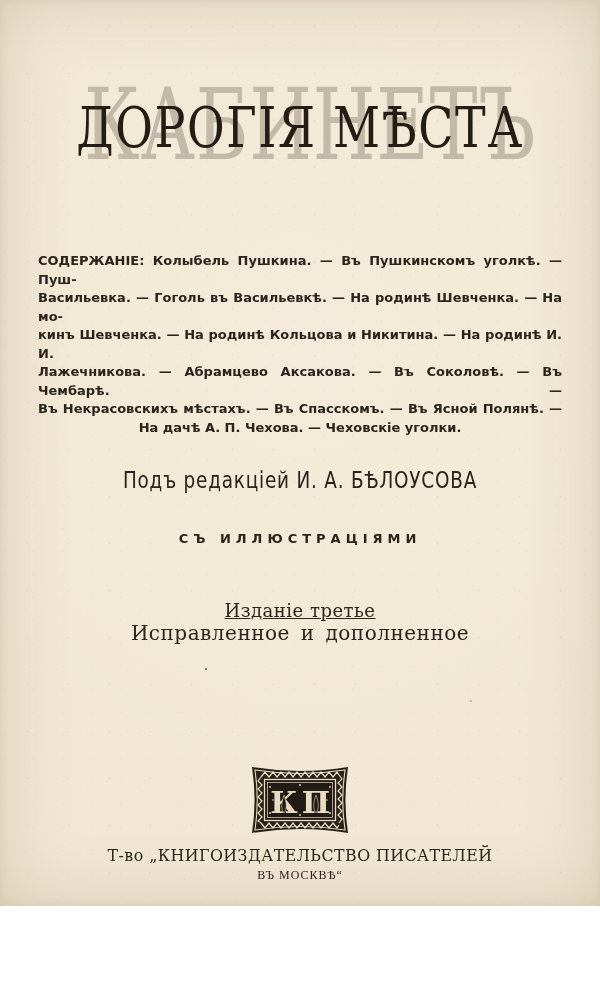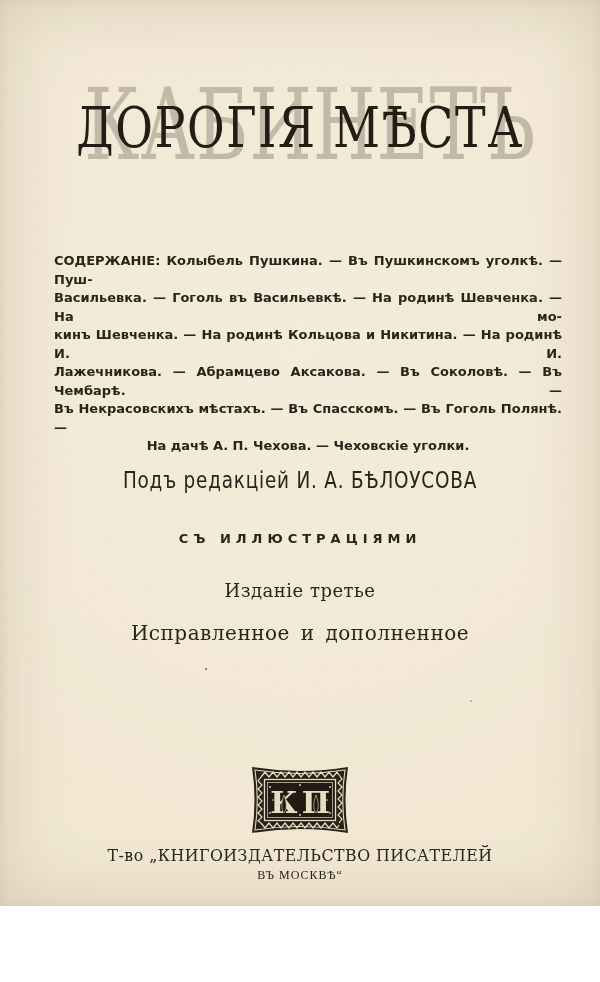--- a/index.html
+++ b/index.html
@@ -32,32 +32,32 @@
     top:100px;font-size:56px;line-height:1;font-family:"DejaVu Serif",serif;
     color:#241d15;letter-spacing:2px;white-space:nowrap;
     transform:scaleX(.82);transform-origin:50% 50%;
   }
   
   .contents{
     top:252px;left:38px;width:524px;
     font-family:"DejaVu Sans",sans-serif;font-weight:700;
     font-size:13px;line-height:18.5px;color:#2b241b;
   }
-  .c-line{text-align:justify;text-align-last:justify;margin-left:16px;}
+  .c-line{text-align:justify;text-align-last:justify;}
   .c-line.last{text-align:right;text-align-last:center;}
   .editor{
     top:468px;font-size:23px;line-height:1.1;font-family:"DejaVu Sans",sans-serif;
     color:#29231b;letter-spacing:1px;white-space:nowrap;
     transform:scaleX(.80);transform-origin:50% 50%;
   }
   .illus{
     top:532px;font-size:13px;line-height:1.1;font-family:"DejaVu Sans",sans-serif;font-weight:700;
     color:#2b241b;letter-spacing:5px;white-space:nowrap;
   }
-  .edition{top:580px;font-size:18px;line-height:1.2;color:#2b241b;letter-spacing:.5px;}
+  .edition{top:600px;font-size:18px;line-height:1.2;color:#2b241b;letter-spacing:.5px;text-decoration:underline;}
   .revision{top:621px;font-size:20px;line-height:1.2;color:#2b241b;letter-spacing:.5px;word-spacing:4px;}
   .emblem{left:249px;top:762px;width:102px;height:76px;}
   .pub1{
     top:845px;font-size:17px;line-height:1.2;font-family:"DejaVu Serif",serif;
     color:#2b241b;letter-spacing:.5px;white-space:nowrap;
     transform:scaleX(.93);transform-origin:50% 50%;
   }
   .pub2{
     top:868px;font-size:12px;line-height:1.2;font-family:Liberation Serif, serif;
     color:#2b241b;letter-spacing:1px;white-space:nowrap;
@@ -74,21 +74,21 @@
 
   <div class="abs center wm1">КАБИНЕТЪ</div>
 
   <div class="abs center title">ДОРОГІЯ МѢСТА</div>
 
   <div class="abs contents">
     <div class="c-line">СОДЕРЖАНІЕ: Колыбель Пушкина. — Въ Пушкинскомъ уголкѣ. — Пуш-</div>
     <div class="c-line">Васильевка. — Гоголь въ Васильевкѣ. — На родинѣ Шевченка. — На мо-</div>
     <div class="c-line">кинъ Шевченка. — На родинѣ Кольцова и Никитина. — На родинѣ И. И.</div>
     <div class="c-line">Лажечникова. — Абрамцево Аксакова. — Въ Соколовѣ. — Въ Чембарѣ. —</div>
-    <div class="c-line">Въ Некрасовскихъ мѣстахъ. — Въ Спасскомъ. — Въ Гоголь Полянѣ. —</div>
+    <div class="c-line">Въ Некрасовскихъ мѣстахъ. — Въ Спасскомъ. — Въ Ясной Полянѣ. —</div>
     <div class="c-line last">На дачѣ А. П. Чехова. — Чеховскіе уголки.</div>
   </div>
 
   <div class="abs center editor">Подъ редакціей И. А. БѢЛОУСОВА</div>
   <div class="abs center illus">СЪ ИЛЛЮСТРАЦІЯМИ</div>
   <div class="abs center edition">Изданіе третье</div>
   <div class="abs center revision">Исправленное и дополненное</div>
 
   <svg class="abs emblem" viewBox="0 0 102 76" xmlns="http://www.w3.org/2000/svg">
     <path d="M3,5 Q51,13 99,5 Q94,38 99,71 Q51,63 3,71 Q8,38 3,5 Z" fill="#2a2218"></path>

